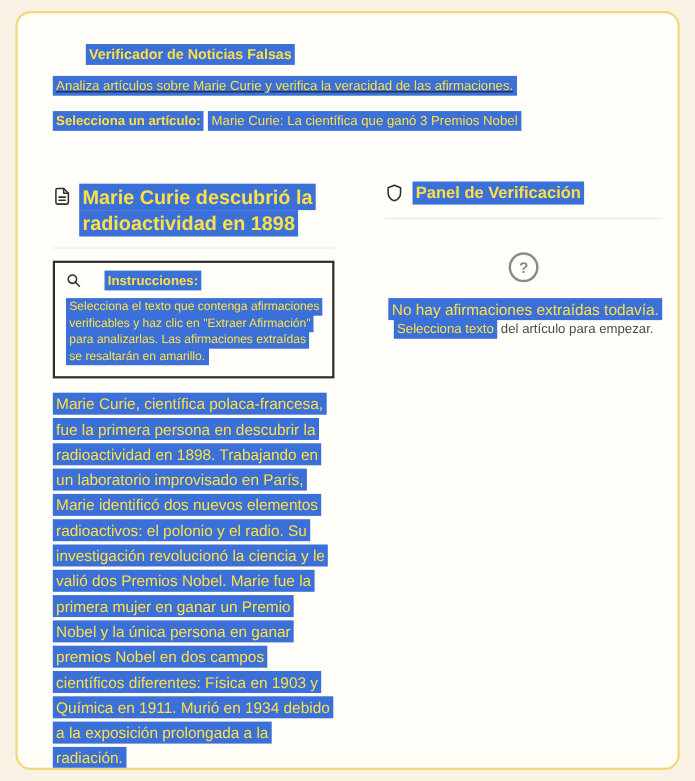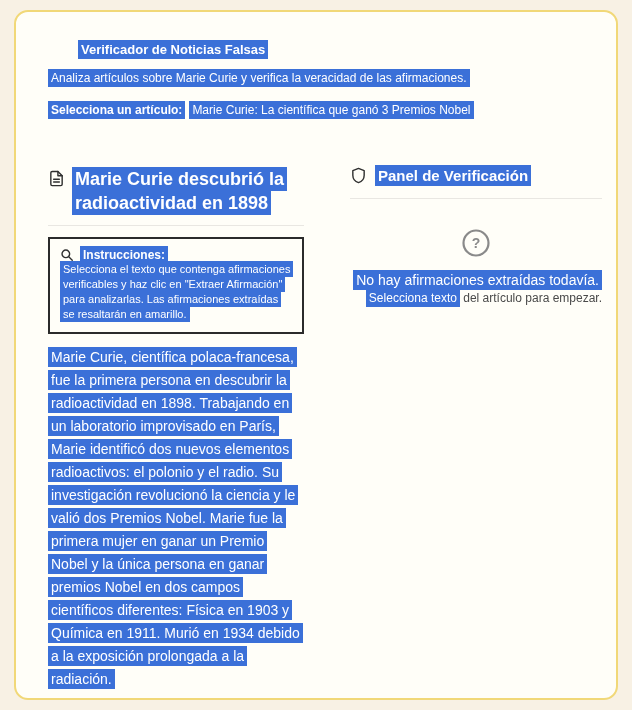--- a/index.html
+++ b/index.html
@@ -15,27 +15,27 @@
     width:604px; height:690px;
     background:#fffef8;
     border:2px solid #f1d878;
     border-radius:14px;
     padding:30px 30px 20px 32px;
     overflow:hidden;
   }
   
   .sel {
     background:#3b70d8;
-    color:#ffffff;
+    color:#fde047;
     padding:2px 3px;
     -webkit-box-decoration-break:clone;
     box-decoration-break:clone;
   }
   .app-title { font-size:13px; font-weight:bold; margin-left:30px; }
-  .app-subtitle { font-size:12px; margin-top:14px; }
+  .app-subtitle { font-size:12px; margin-top:14px;text-decoration:underline; }
   .selector-row { margin-top:18px; display:flex; align-items:center; gap:4px; font-size:12px; }
   .selector-label { font-weight:bold; }
   .article-select { cursor:pointer; }
 
   .main { margin-top:50px; display:grid; grid-template-columns:1fr 1fr; column-gap:46px; }
 
   .col-left { width:256px; }
   .col-right { width:252px; }
 
   .title-row { display:flex; align-items:flex-start; gap:7px; }
@@ -43,31 +43,31 @@
   .article-title { font-size:18px; font-weight:bold; line-height:24px; }
   .badge-row { margin-top:8px; margin-left:25px; display:flex; gap:10px; font-size:11px; font-weight:bold; }
   .divider { border:none; border-top:1px solid #e9e7e2; margin-top:10px; }
 
   .instructions {
     margin-top:11px;
     border:2px solid #2b2b2b;
     padding:9px 10px 10px 10px;
     background:#fffef8;
   }
-  .instructions-head { display:flex; align-items:center; gap:6px; font-size:12px; font-weight:bold; }
-  .instructions-body { margin-top:0; font-size:11px; line-height:15px; }
+  .instructions-head { display:flex; align-items:center; gap:21px; font-size:12px; font-weight:bold; }
+  .instructions-body { margin-top:10px; font-size:11px; line-height:15px; }
 
   .article-body { margin-top:12px; font-size:14px; line-height:23px; }
 
   .panel-title-row { display:flex; align-items:flex-start; gap:8px; }
   .panel-title { font-size:15px; font-weight:bold; }
   .panel-divider { border:none; border-top:1px solid #e9e7e2; margin-top:14px; }
   .empty-state { margin-top:28px; text-align:center; }
   .empty-line1 { margin-top:9px; font-size:14px; line-height:17px;text-align:right; }
-  .empty-line2 { margin-top:1px; font-size:12px; line-height:17px; color:#4a4a4a;text-align:right; }
+  .empty-line2 { margin-top:1px; font-size:12px; line-height:17px; color:#4a4a4a; }
 </style>
 </head>
 <body>
 
 <div class="card">
 
   <h1 class="app-title"><span class="sel">Verificador de Noticias Falsas</span></h1>
 
   <p class="app-subtitle"><span class="sel">Analiza artículos sobre Marie Curie y verifica la veracidad de las afirmaciones.</span></p>
 

